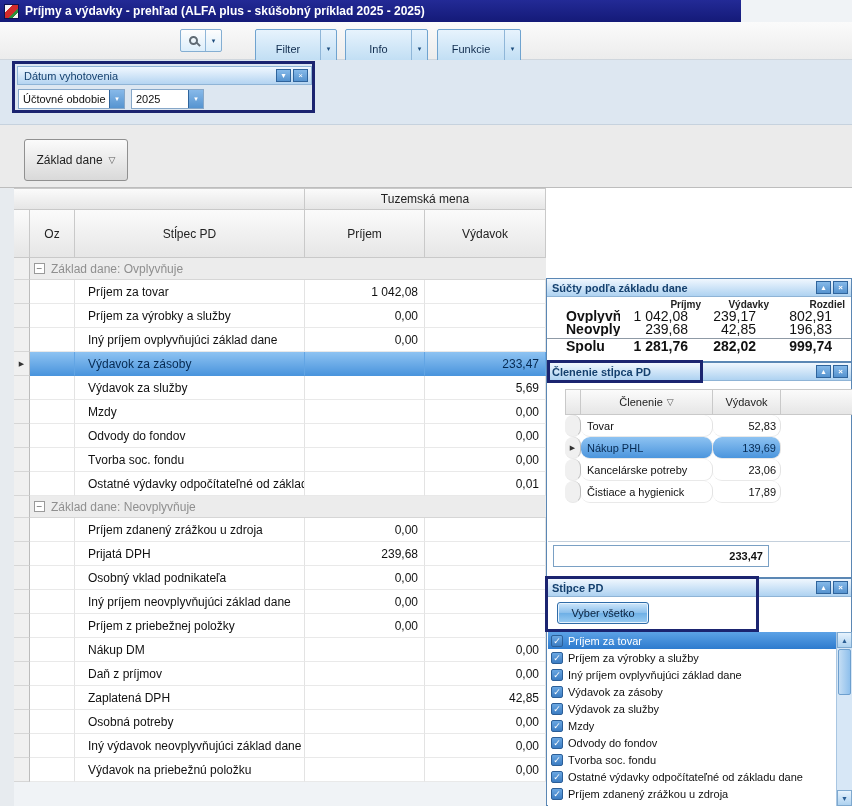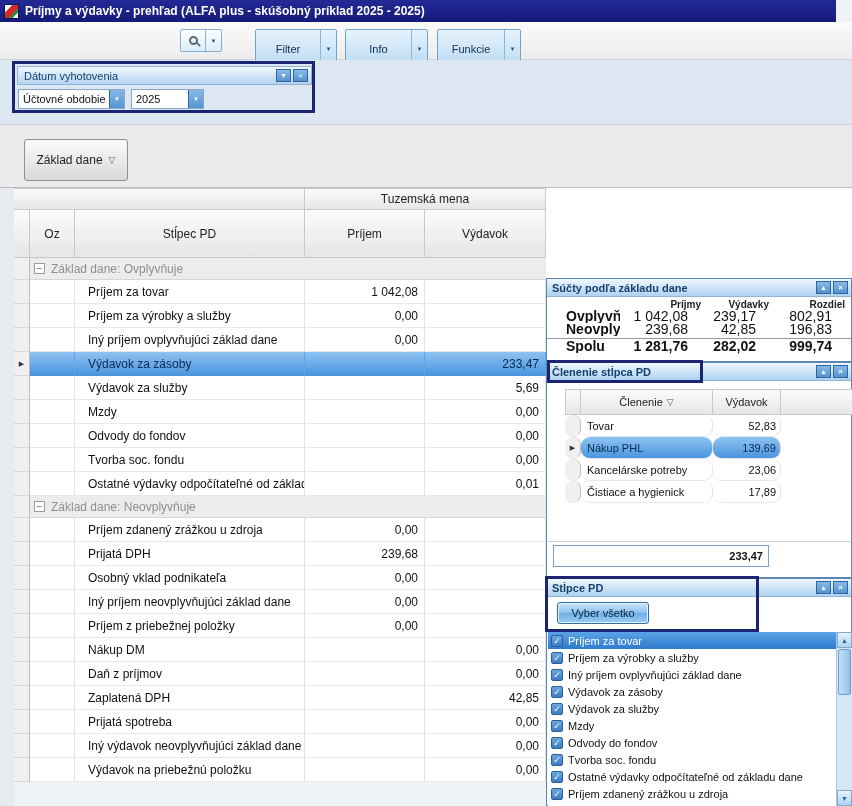--- a/index.html
+++ b/index.html
@@ -1,20 +1,20 @@
 <!DOCTYPE html>
 <html><head>
 <meta charset="utf-8">
 <style>
   *{margin:0;padding:0;box-sizing:border-box;}
   html,body{width:852px;height:806px;}
   body{position:relative;overflow:hidden;background:#f0f3f6;font-family:"Liberation Sans","DejaVu Sans",sans-serif;color:#111;}
 
   
-  .titlebar{position:absolute;left:0;top:0;width:836px;height:22px;background:linear-gradient(#232a96,#141a78);color:#fff;display:flex;align-items:center;gap:6px;padding-left:4px;font-size:12px;font-weight:bold;}
+  .titlebar{position:absolute;left:0;top:0;width:741px;height:22px;background:linear-gradient(#232a96,#141a78);color:#fff;display:flex;align-items:center;gap:6px;padding-left:4px;font-size:12px;font-weight:bold;}
   .appicon{width:15px;height:15px;flex:none;border:1px solid #0d1150;background:linear-gradient(135deg,#f4f4f4 0 28%,#d32b2b 28% 62%,#2f8f3a 62% 78%,#f4f4f4 78%);}
 
   
   .toolbar{position:absolute;left:0;top:22px;width:852px;height:38px;background:linear-gradient(#fbfbfb,#ececec);border-bottom:1px solid #cfd6dd;}
   .search-input{position:absolute;left:8px;top:8px;width:168px;height:21px;border:1px solid #7f9db9;font-size:11px;padding:0 4px;color:#222;}
   .splitbtn{position:absolute;display:flex;height:23px;background:linear-gradient(#fdfdfd,#dceefb);border:1px solid #84aed2;border-radius:2px;overflow:hidden;}
   .searchbtn{left:180px;top:7px;width:42px;}
   .icozone{width:24px;display:flex;align-items:center;justify-content:center;}
   .mag{width:9px;height:9px;border:2px solid #5f6b74;border-radius:50%;position:relative;display:inline-block;}
   .mag-h{position:absolute;width:6px;height:2px;background:#5f6b74;transform:rotate(45deg);right:-5px;bottom:-2px;}
@@ -313,21 +313,21 @@
       <div class="grow data">
         <div class="c ind"></div>
         <div class="c oz"></div>
         <div class="c name">Zaplatená DPH</div>
         <div class="c val"></div>
         <div class="c val last">42,85</div>
       </div>
       <div class="grow data">
         <div class="c ind"></div>
         <div class="c oz"></div>
-        <div class="c name">Prijatá spotreba</div>
+        <div class="c name">Osobná potreby</div>
         <div class="c val"></div>
         <div class="c val last">0,00</div>
       </div>
       <div class="grow data">
         <div class="c ind"></div>
         <div class="c oz"></div>
         <div class="c name">Iný výdavok neovplyvňujúci základ dane</div>
         <div class="c val"></div>
         <div class="c val last">0,00</div>
       </div>

